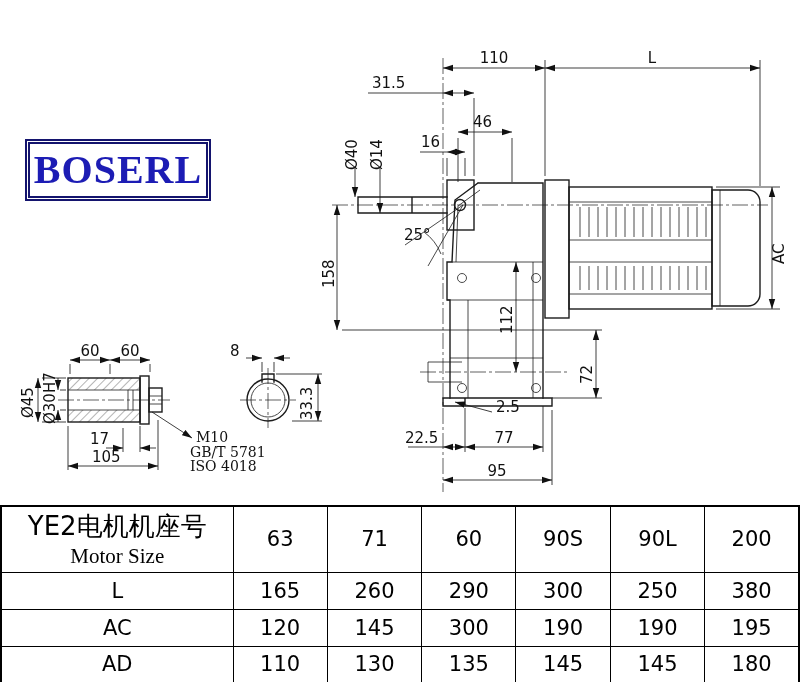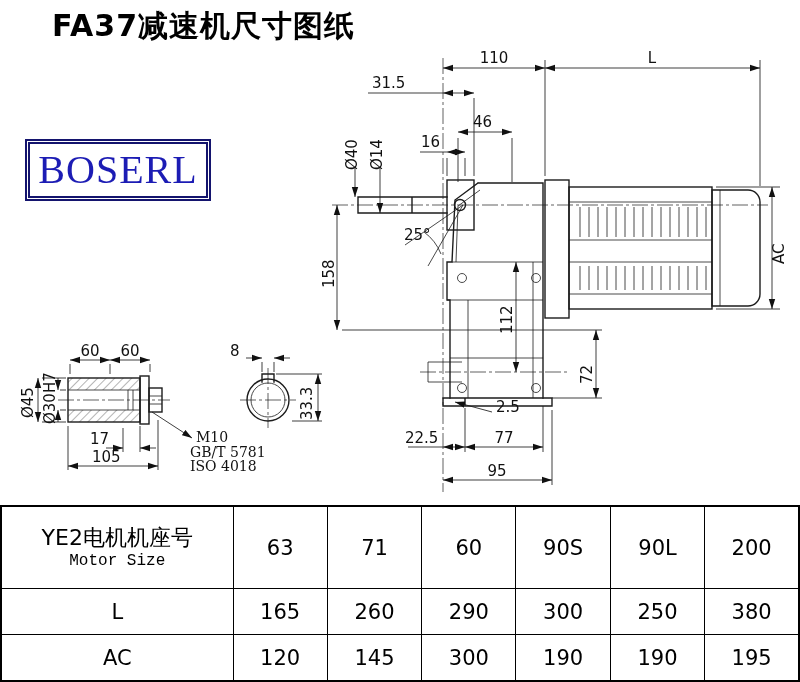--- a/index.html
+++ b/index.html
@@ -2,21 +2,21 @@
 <html><head>
 <meta charset="utf-8">
 <style>
   html,body{margin:0;padding:0;background:#fff;}
   .screen{position:relative;width:800px;height:682px;background:#fff;overflow:hidden;
           font-family:"DejaVu Sans",sans-serif;color:#000;}
   .page-title{position:absolute;left:52px;top:6px;font-size:30px;font-weight:bold;
               letter-spacing:1px;font-family:"DejaVu Sans",sans-serif;}
   .logo{position:absolute;left:25px;top:139px;width:176px;height:52px;
         border:5px double #14146e;display:flex;align-items:center;justify-content:center;background:#fff;}
-  .logo span{font-family:"Liberation Serif",serif;font-weight:normal;font-size:40px;
+  .logo span{font-family:"Liberation Serif",serif;font-weight:bold;font-size:40px;
              color:#1c1cb4;letter-spacing:1px;line-height:1;}
   .draw{position:absolute;left:0;top:0;}
 
   
   .ln{stroke:#1c1c1c;stroke-width:1.4;fill:none;stroke-linecap:square;}
   .ln2{stroke:#1c1c1c;stroke-width:0.8;fill:none;}
   .dim{stroke:#1c1c1c;stroke-width:0.85;fill:none;}
   .cl{stroke:#1c1c1c;stroke-width:0.7;fill:none;stroke-dasharray:16 3 3 3;}
   .dima{marker-start:url(#as);marker-end:url(#ae);}
   .dime{marker-end:url(#ae);}
@@ -25,29 +25,28 @@
   text.dts{font-family:"DejaVu Serif","Liberation Serif",serif;font-size:14px;fill:#111;}
 
   
   .size-table{position:absolute;left:0;top:505px;width:800px;height:177px;
               border-collapse:collapse;table-layout:fixed;border:2px solid #000;}
   .size-table col.c0{width:232px;}
   .size-table td,.size-table th{border:1.6px solid #000;text-align:center;vertical-align:middle;
               font-size:21px;font-weight:400;padding:0;background:#fff;color:#000;}
   .size-table tr{height:37px;}
   .size-table tr.hrow{height:66px;}
-  .size-table .cjk{font-size:22px;line-height:1.3;}
-  .size-table .mono{font-family:Liberation Mono, monospace;font-size:16px;line-height:1.2;}
+  .size-table .cjk{font-size:26px;line-height:1.3;}
+  .size-table .mono{font-family:Liberation Serif, serif;font-size:21px;line-height:1.2;}
 </style>
 </head>
 <body>
 
 <div class="screen">
 
-  <div class="page-title">FA37减速机尺寸图纸</div>
 
   <div class="logo">
     <span>BOSERL</span>
   </div>
 
   <svg class="draw" width="800" height="505" viewBox="0 0 800 505" xmlns="http://www.w3.org/2000/svg">
     <defs>
       <marker id="ae" markerWidth="11" markerHeight="8" refX="10" refY="4" orient="auto" markerUnits="userSpaceOnUse">
         <path d="M0,0.8 L10,4 L0,7.2 Z" fill="#111"></path>
       </marker>
@@ -225,16 +224,25 @@
       </tr>
       <tr>
         <td>AC</td>
         <td>120</td>
         <td>145</td>
         <td>300</td>
         <td>190</td>
         <td>190</td>
         <td>195</td>
       </tr>
+      <tr>
+        <td>AD</td>
+        <td>110</td>
+        <td>130</td>
+        <td>135</td>
+        <td>145</td>
+        <td>145</td>
+        <td>180</td>
+      </tr>
     </tbody>
   </table>
 
 </div>
 
 </body></html>

